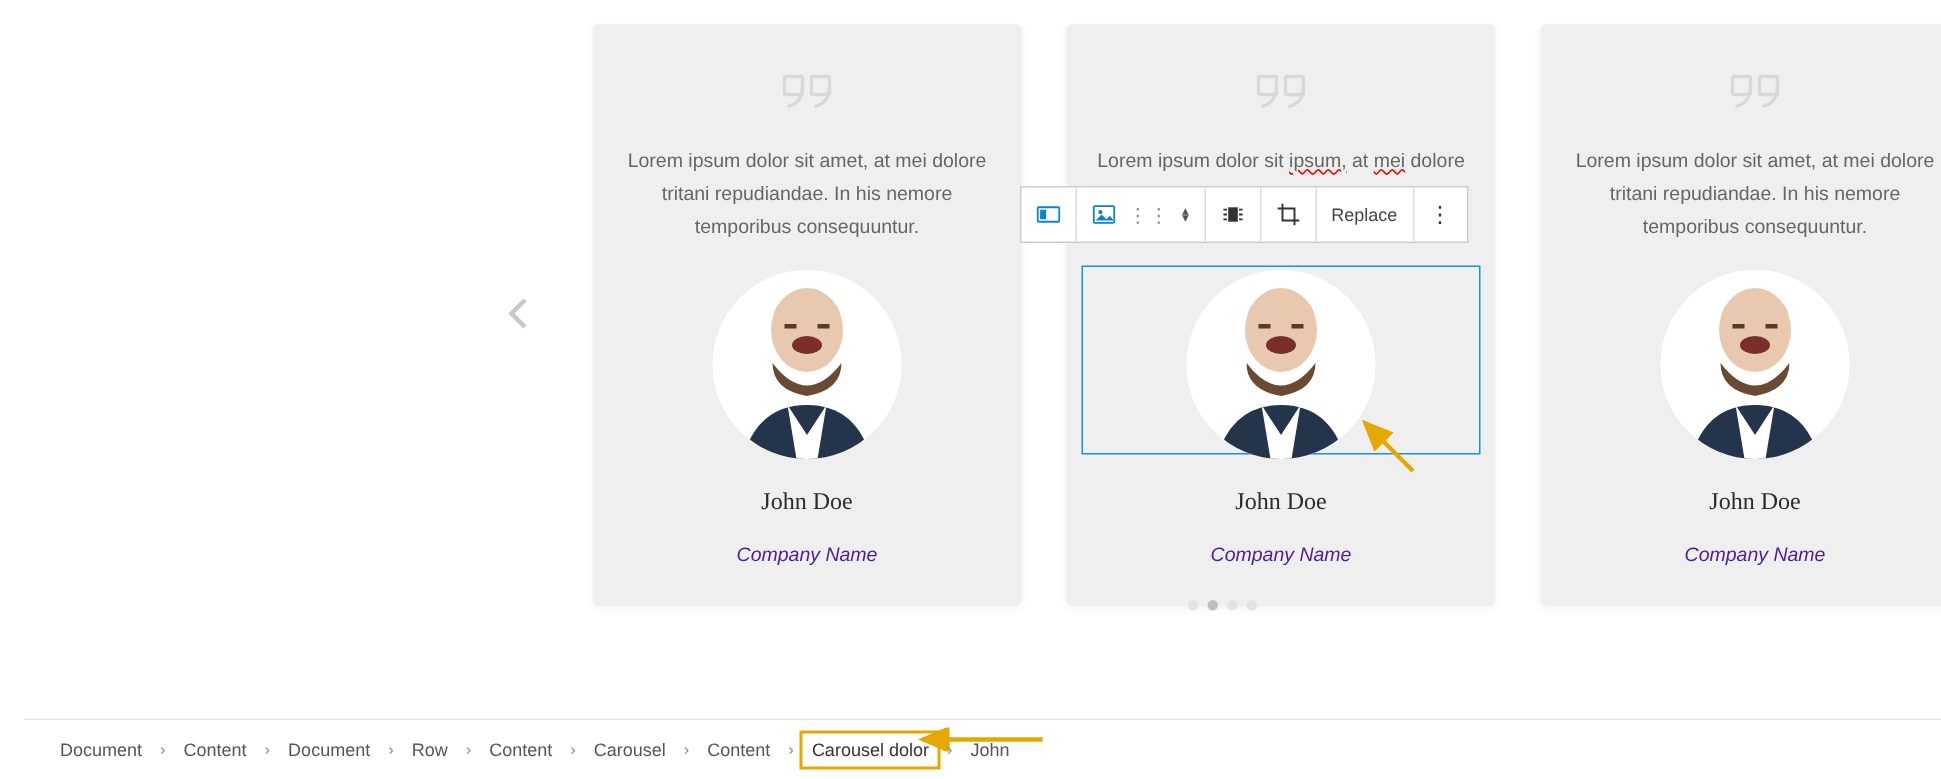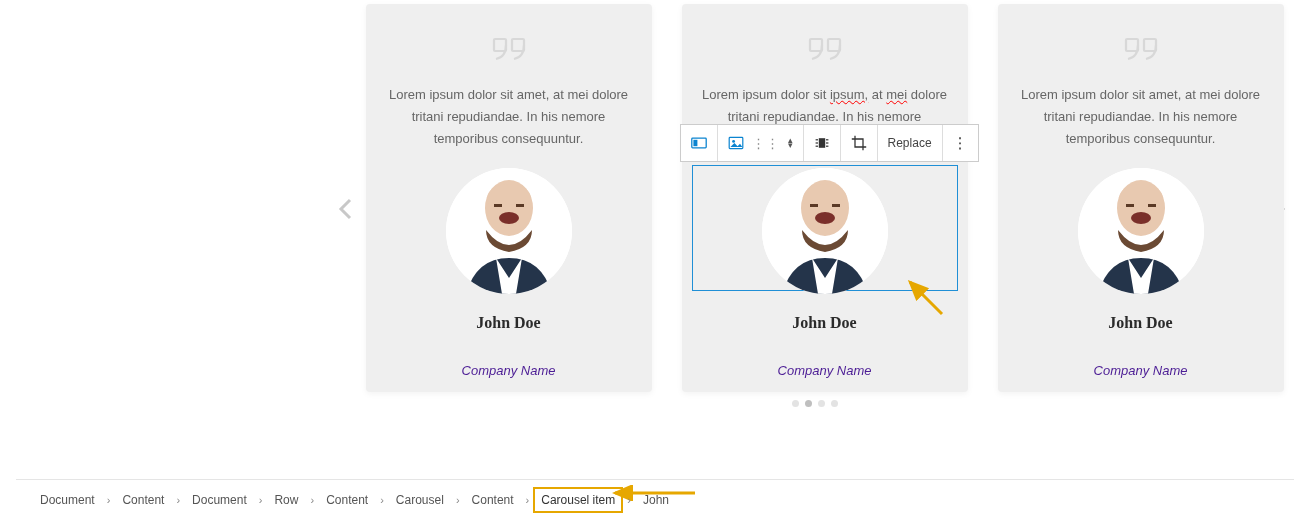--- a/index.html
+++ b/index.html
@@ -11,22 +11,21 @@
     position: relative;
     overflow: hidden;
   }
   .carousel-wrap {
     position: absolute;
     top: 0;
     left: 0;
     right: 0;
     display: flex;
     align-items: center;
-    justify-content: center;
-    padding: 0 40px;
+    padding: 12px 40px;
   }
   .nav-arrow {
     position: absolute;
     top: 195px;
     font-size: 28px;
     color: #c8c8c8;
     cursor: pointer;
     user-select: none;
   }
   .nav-left { left: 338px; }
@@ -70,24 +69,24 @@
     width: 126px;
     height: 126px;
     border-radius: 50%;
     background: #fff;
     overflow: hidden;
     position: relative;
   }
   .avatar svg { width: 100%; height: 100%; display:block; }
   .card-name {
     font-family: Georgia, "Times New Roman", serif;
-    font-weight: 700;
+    font-weight: 400;
     font-size: 16px;
     color: #2b2b2b;
-    margin-bottom: 31px;
+    margin-bottom: 18px;
   }
   .card-company {
     font-style: italic;
     font-size: 13px;
     color: #4c1d95;
   }
   .card.selected .avatar-select {
     position: absolute;
     border: 1px solid #1f8fd6;
     top: -3px;
@@ -365,16 +364,16 @@
     <span class="bc-item">Document</span>
     <span class="bc-sep">›</span>
     <span class="bc-item">Row</span>
     <span class="bc-sep">›</span>
     <span class="bc-item">Content</span>
     <span class="bc-sep">›</span>
     <span class="bc-item">Carousel</span>
     <span class="bc-sep">›</span>
     <span class="bc-item">Content</span>
     <span class="bc-sep">›</span>
-    <span class="bc-item highlight">Carousel item</span>
+    <span class="bc-item highlight">Carousel dolor</span>
     <span class="bc-sep">›</span>
     <span class="bc-item">John</span>
   </div>
 
 </body></html>

